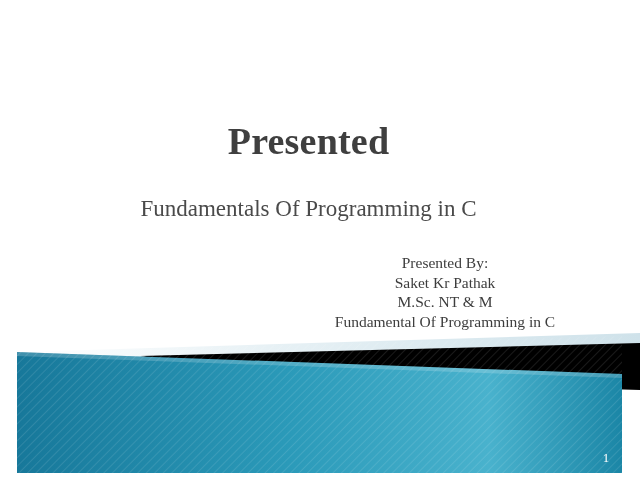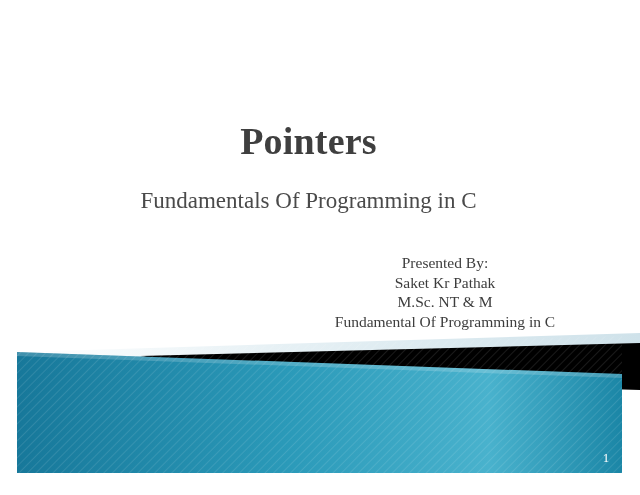--- a/index.html
+++ b/index.html
@@ -27,21 +27,21 @@
   .slide-title {
     margin: 0;
     font-family: "Liberation Serif", serif;
     font-weight: bold;
     font-size: 38px;
     line-height: 46px;
     color: #3f3f3f;
     letter-spacing: 0.2px;
   }
   .slide-subtitle {
-    margin: 8px;
+    margin: 16px;
     padding-top: 14px;
     font-family: "Liberation Serif", serif;
     font-weight: normal;
     font-size: 23px;
     line-height: 30px;
     color: #4a4a4a;
   }
 
   
   .presenter-block {
@@ -86,21 +86,21 @@
     line-height: 16px;
     color: #ffffff;
   }
 </style>
 </head>
 <body>
 
 <div class="slide">
 
   <div class="title-area">
-    <h1 class="slide-title">Pointers</h1>
+    <h1 class="slide-title">Presented</h1>
     <h2 class="slide-subtitle">Fundamentals Of Programming in C</h2>
   </div>
 
   <div class="presenter-block">
     <span class="presenter-line">Presented By:</span>
     <span class="presenter-line">Saket Kr Pathak</span>
     <span class="presenter-line">M.Sc. NT &amp; M</span>
     <span class="presenter-line">Fundamental Of Programming in C</span>
   </div>
 

